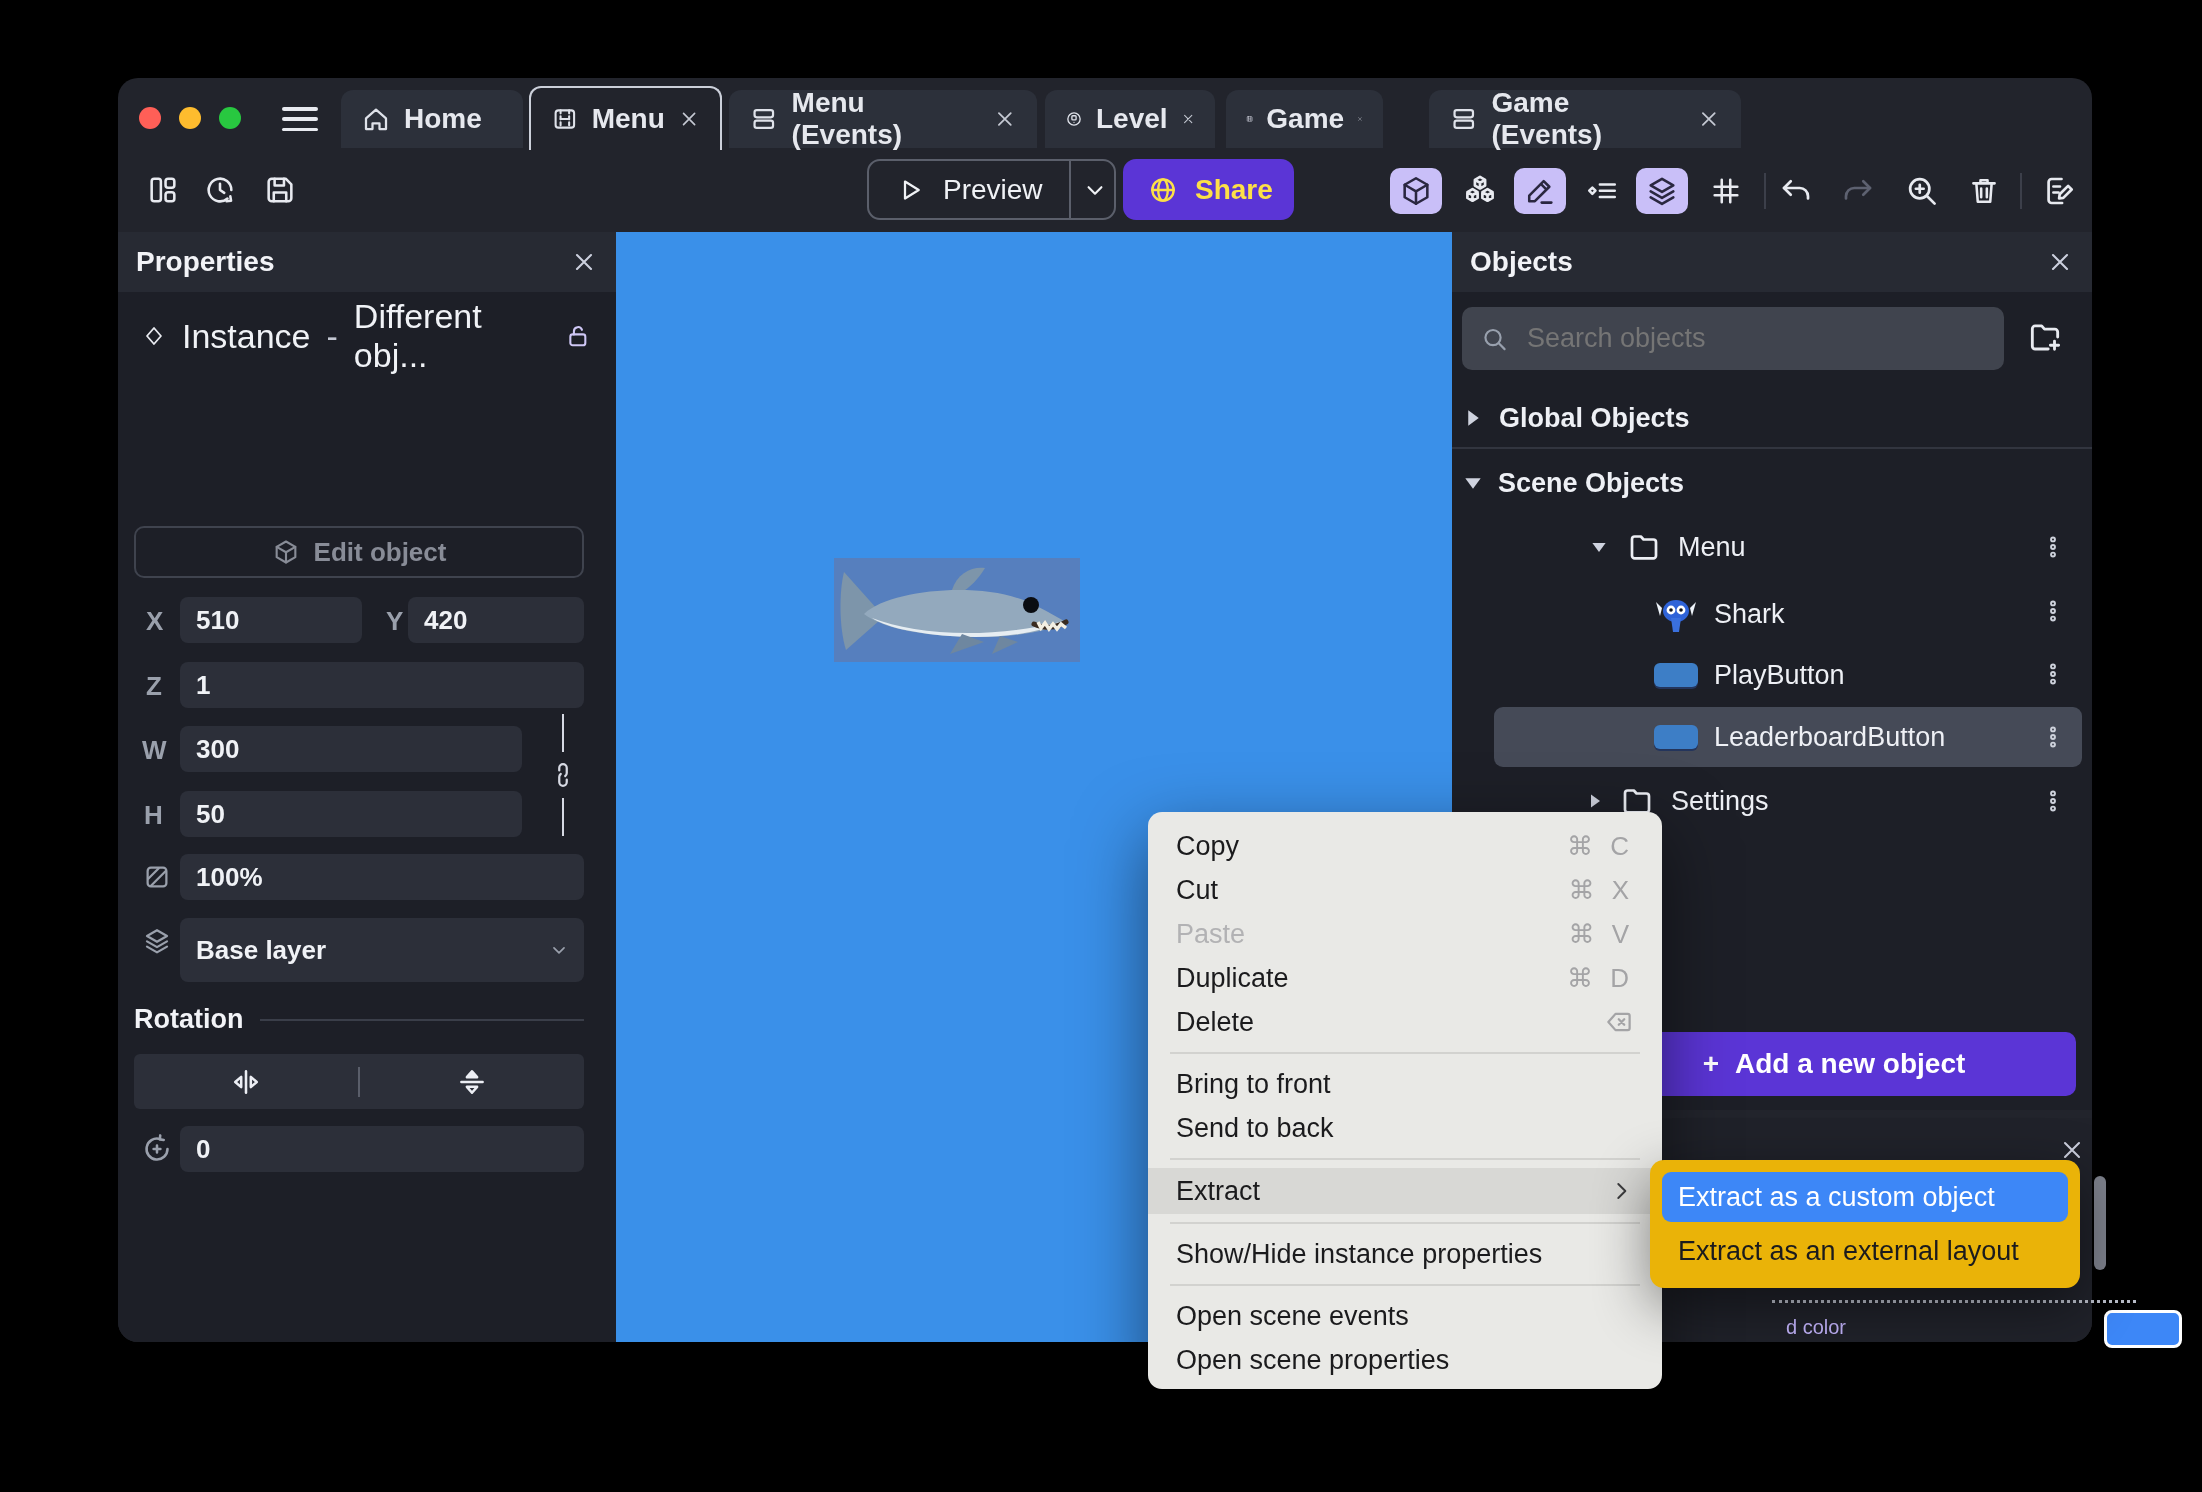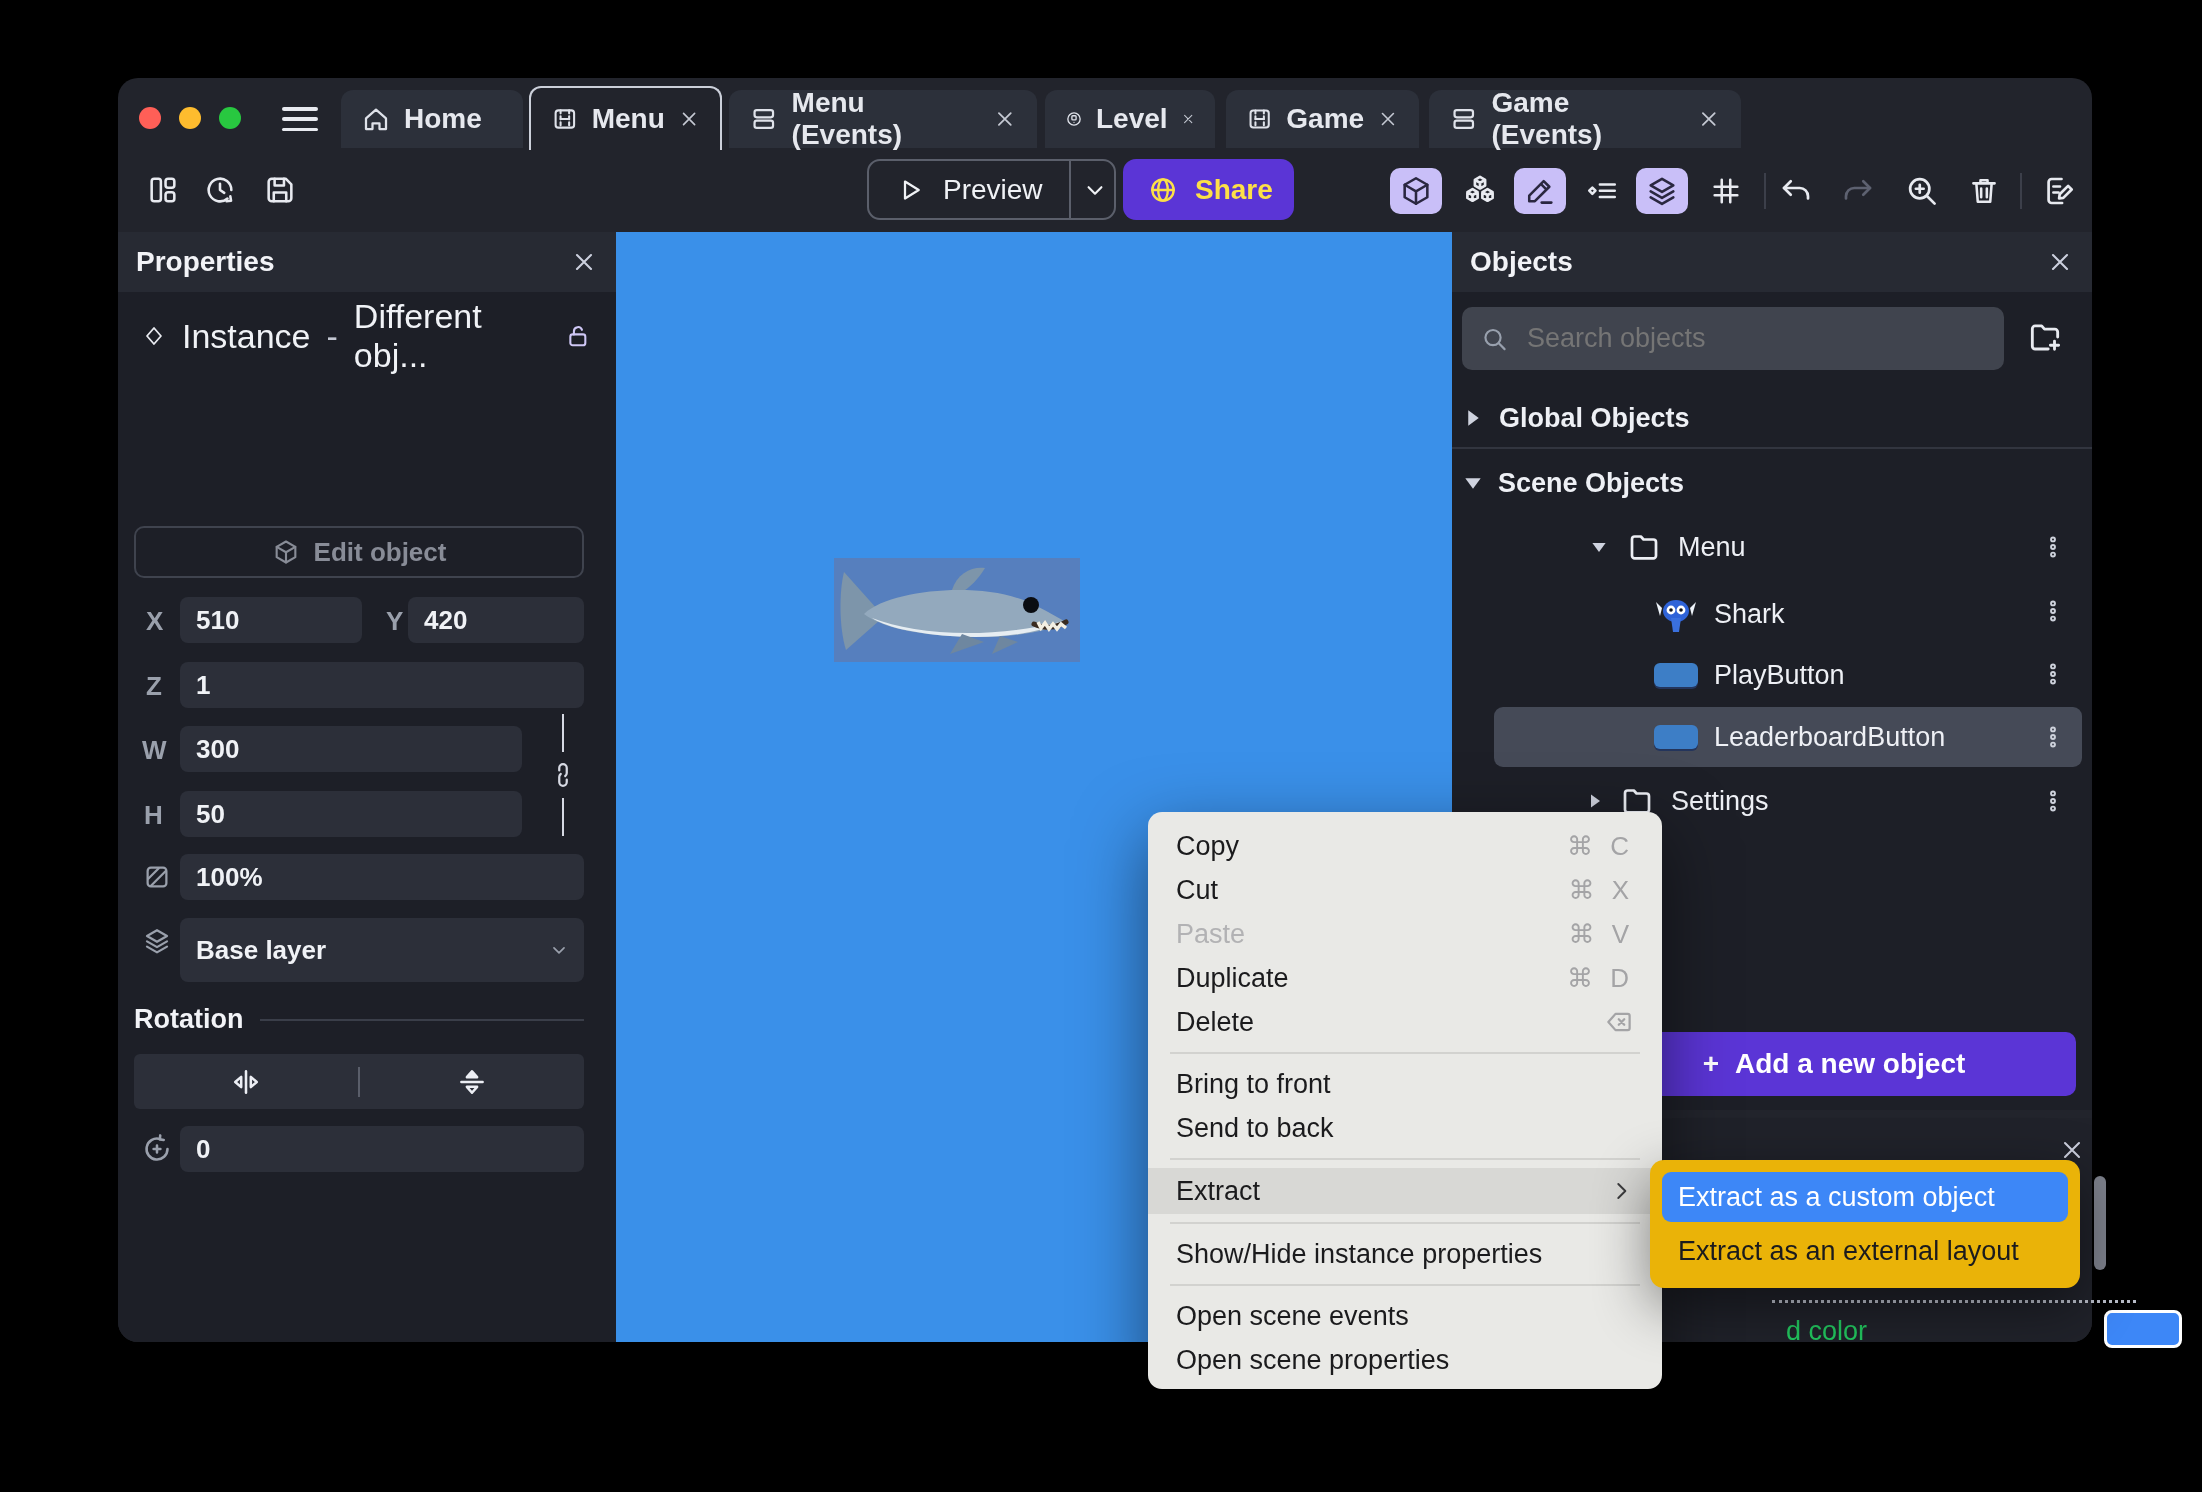--- a/index.html
+++ b/index.html
@@ -256,21 +256,21 @@
     </div>
     <div class="tab" style="left:927px;width:170px">
       <svg class="ic ticon" width="30" height="30">
           <use href="#i-level"></use>
         </svg>
       <span>Level</span>
       <svg class="ic tclose">
           <use href="#i-close"></use>
         </svg>
     </div>
-    <div class="tab" style="left:1108px;width:193px">
+    <div class="tab" style="left:1108px;width:157px">
       <svg class="ic ticon" width="30" height="30">
           <use href="#i-film"></use>
         </svg>
       <span>Game</span>
       <svg class="ic tclose">
           <use href="#i-close"></use>
         </svg>
     </div>
     <div class="tab" style="left:1311px;width:312px">
       <svg class="ic ticon" width="30" height="30">
@@ -573,21 +573,21 @@
 
     <div class="panel" style="left:1334px;top:1040px;width:640px;height:224px;background:#20222a;border-radius:0 0 20px 0">
       <svg class="ic xbtn" style="position:absolute;left:606px;top:18px">
           <use href="#i-close"></use>
         </svg>
       <span class="abs" style="left:334px;top:138px;color:#98a0ad;font-size:27px">layer</span>
       <svg class="ic kebab" style="position:absolute;left:700px;margin-left:-100px;top:138px;width:22px;height:30px">
           <use href="#i-kebab"></use>
         </svg>
       <div class="abs" style="left:320px;top:182px;width:364px;height:0;border-top:3px dotted #b9bdc9"></div>
-      <span class="abs" style="left:334px;top:198px;color:#22c55e;font-size:27px">d color</span>
+      <span class="abs" style="left:334px;top:198px;color:#c4b5fd;font-size:20px">d color</span>
       <div class="abs" style="left:652px;top:192px;width:78px;height:38px;background:#3d87f7;border:3px solid #fff;border-radius:8px;box-sizing:border-box"></div>
       <div class="abs" style="left:742px;margin-left:-100px;top:58px;width:12px;height:94px;background:#7d818c;border-radius:6px"></div>
     </div>
   </div>
 
   <div class="cmenu">
     <div class="cmi">
       <span>Copy</span>
       <span class="sc">⌘ C</span>
     </div>

